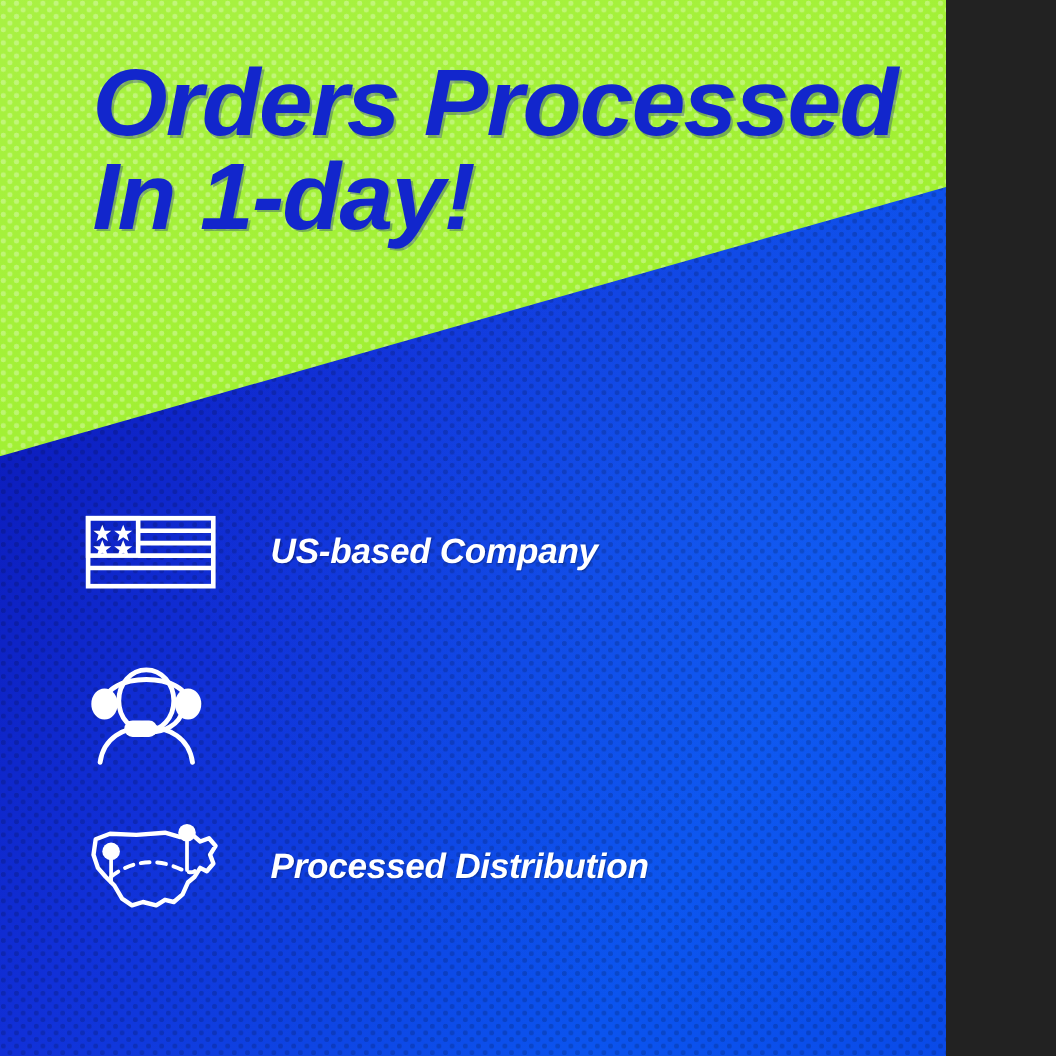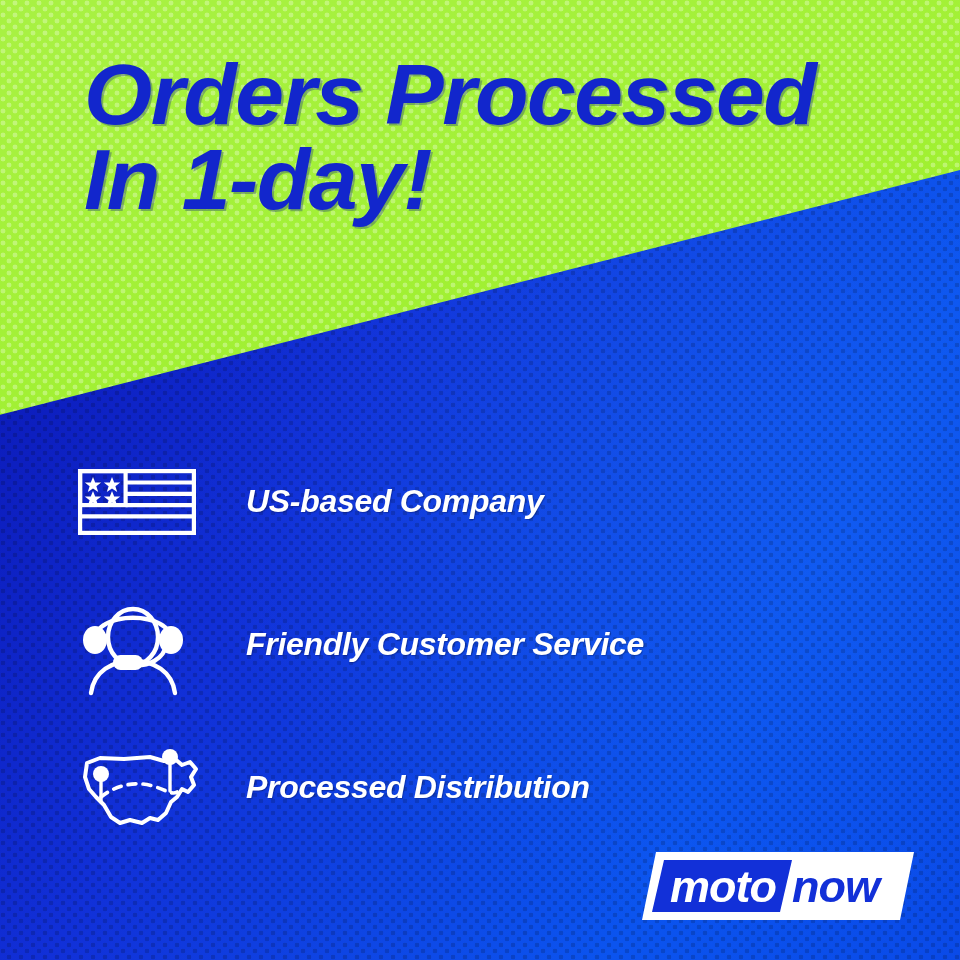--- a/index.html
+++ b/index.html
@@ -1,21 +1,21 @@
 <!DOCTYPE html>
 <html><head>
 <meta charset="utf-8">
 <title>motonow promo</title>
 <style>
   html,body{margin:0;padding:0;background:#222;}
   *{box-sizing:border-box;}
 
   .canvas{
     position:relative;
-    width:960px;height:960px;
+    width:860px;height:960px;
     overflow:hidden;
     font-family:"Liberation Sans","DejaVu Sans",sans-serif;
     background:#0d1ab8;
   }
 
   
   .blue-base{
     position:absolute; inset:0;
     background:
       linear-gradient(118deg,
@@ -171,21 +171,20 @@
 
           <ellipse cx="55" cy="40" rx="25" ry="28"></ellipse>
 
           <path d="M88 48 C 86 62, 70 70, 54 68"></path>
 
           <rect x="35" y="58" width="30" height="15" rx="7.5" fill="#ffffff" stroke="none"></rect>
 
           <path d="M13 96 C 16 74, 34 64, 55 64 C 76 64, 94 74, 97 96"></path>
         </svg>
       </div>
-      <div class="feature-label">Friendly Customer Service</div>
     </div>
 
     <div class="feature-row">
       <div class="feature-icon">
         <svg width="128" height="86" viewBox="0 0 128 86" fill="none" stroke="#ffffff" stroke-width="4" stroke-linejoin="round" stroke-linecap="round">
 
           <path d="M9 18 L22 13 L46 14 L72 12 L86 16 L97 14 L104 20 L112 17 L118 24
                    L113 32 L116 40 L110 47 L104 44 L99 52 L93 57 L88 68 L80 75 L72 73
                    L64 78 L52 75 L42 78 L33 72 L26 60 L18 52 L11 44 L7 32 Z"></path>
 
@@ -196,26 +195,14 @@
 
           <line x1="92" y1="16" x2="92" y2="46" stroke-width="3.4"></line>
           <circle cx="92" cy="12" r="8" fill="#ffffff" stroke="none"></circle>
         </svg>
       </div>
       <div class="feature-label">Processed Distribution</div>
     </div>
 
   </div>
 
-  <div class="logo">
-    <svg width="276" height="72" viewBox="0 0 276 72">
-
-      <polygon points="16,2 274,2 260,70 2,70" fill="#ffffff"></polygon>
-
-      <polygon points="24,10 152,10 140,62 12,62" fill="#1230d8"></polygon>
-
-      <text x="30" y="52" font-family="&quot;Liberation Sans&quot;, sans-serif" font-size="45" font-weight="bold" font-style="italic" fill="#ffffff" letter-spacing="-1">moto</text>
-
-      <text x="152" y="52" font-family="&quot;Liberation Sans&quot;, sans-serif" font-size="45" font-weight="bold" font-style="italic" fill="#1230d8" letter-spacing="-1">now</text>
-    </svg>
-  </div>
 
 </div>
 
 </body></html>

